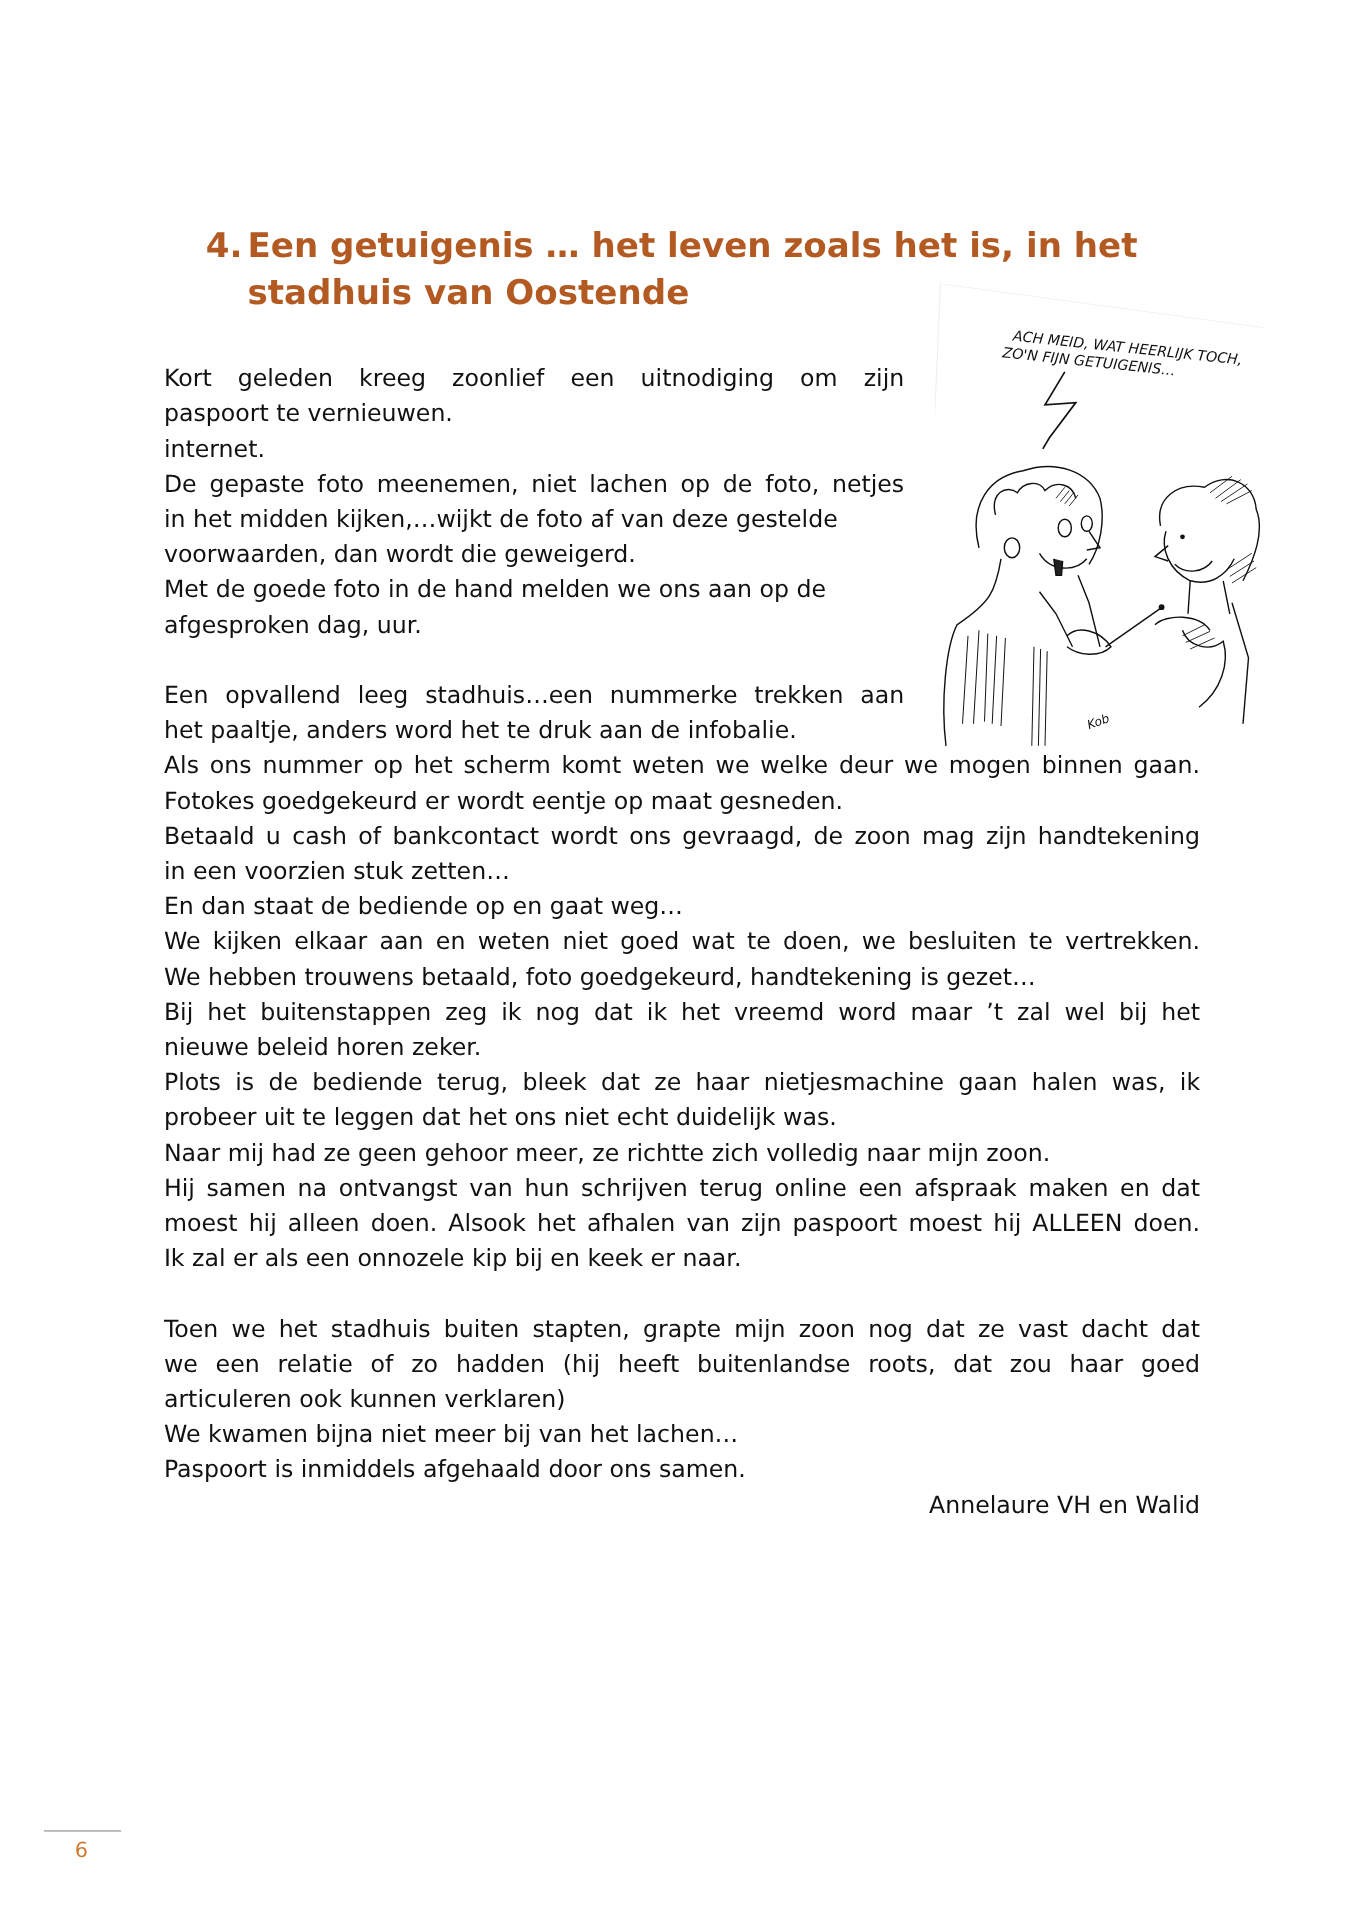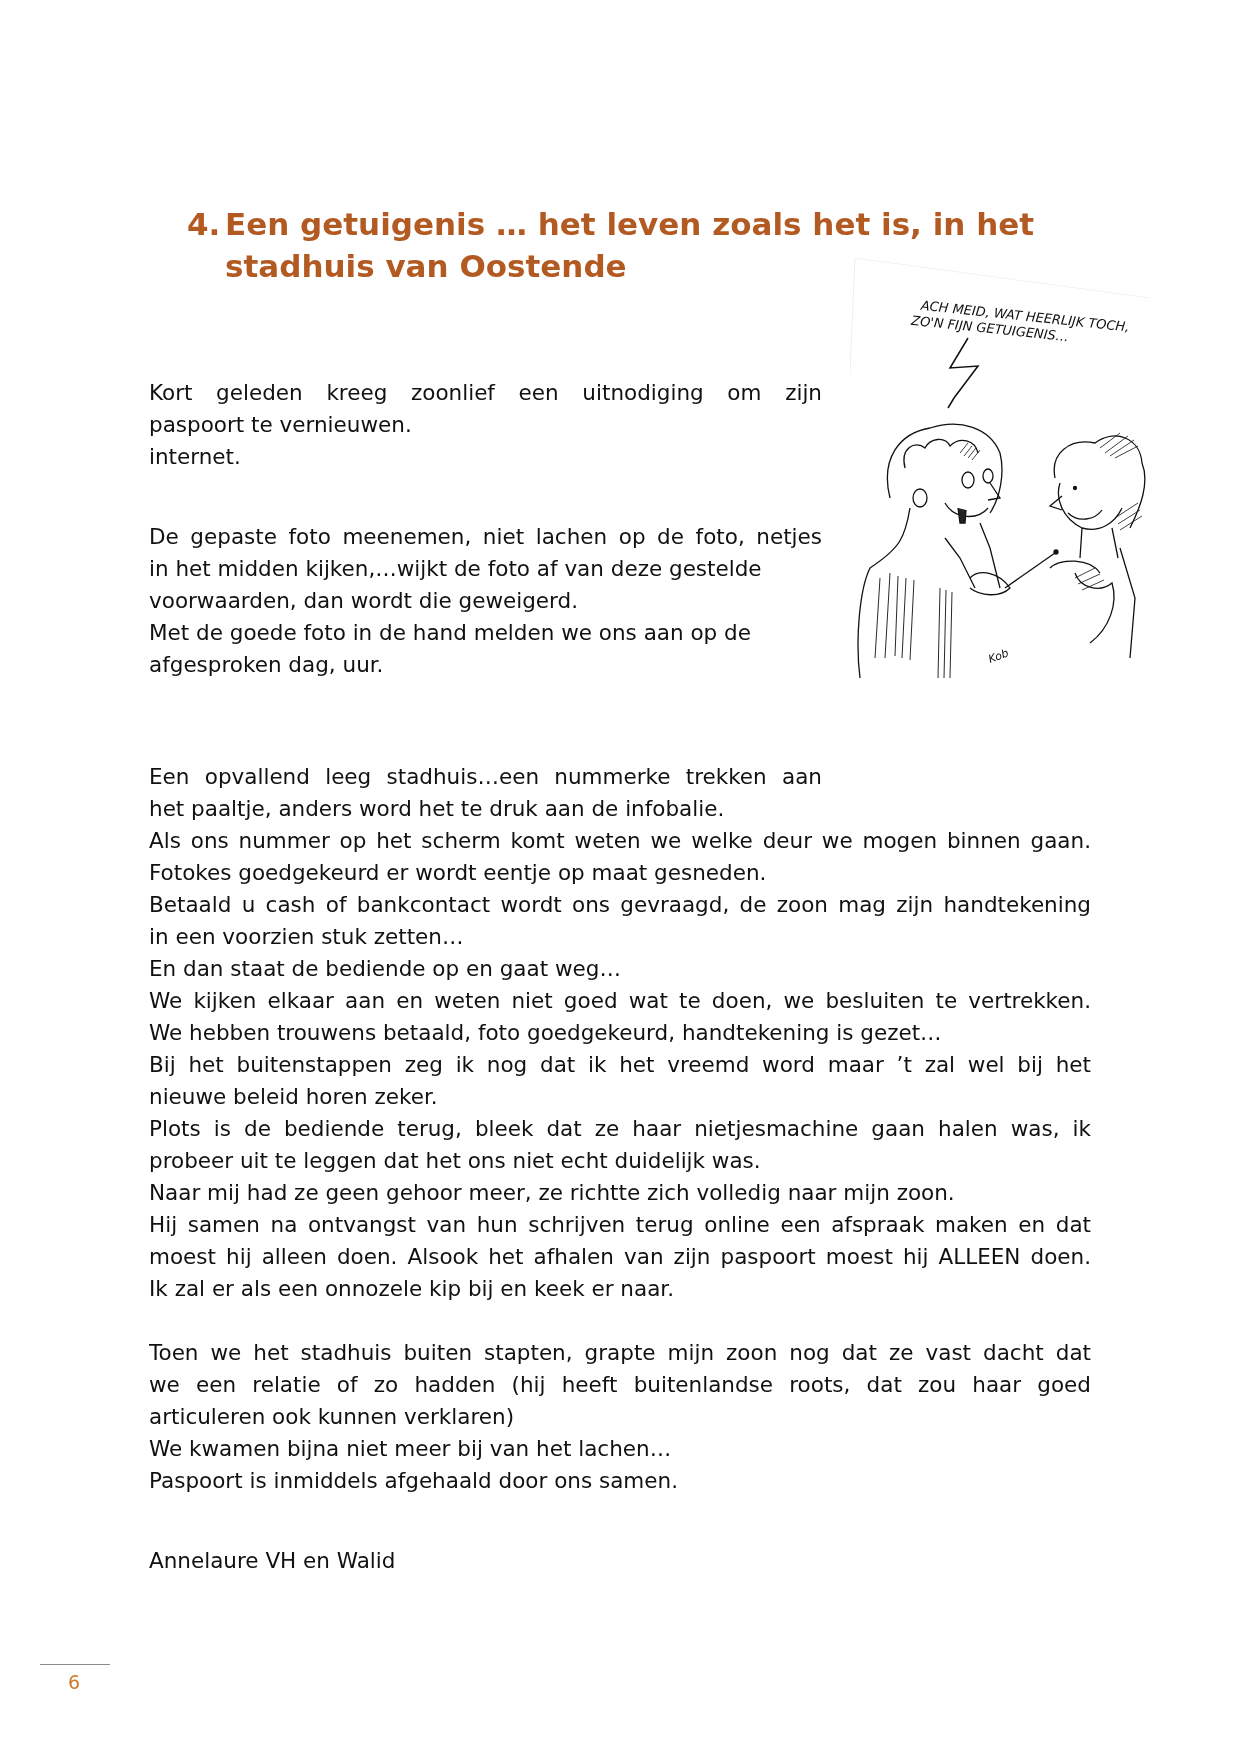--- a/index.html
+++ b/index.html
@@ -9,23 +9,23 @@
     position: absolute; left: 187px; top: 203px; width: 920px;
     font-family: "DejaVu Sans", sans-serif; font-weight: bold; font-size: 31px;
     color: #b35a22; line-height: 42px; margin: 0;
   }
   .heading .num { position: absolute; left: 0; top: 0; }
   .heading .t { display: block; padding-left: 38px; }
   .body { position: absolute; left: 149px; top: 329px; width: 942px;
     font-family: "DejaVu Sans", sans-serif; font-size: 21.5px; color: #111; }
   .line { height: 32px; line-height: 32px; white-space: nowrap; }
   .line.j { text-align: justify; text-align-last: justify; white-space: normal; overflow: hidden; }
-  .line.short { width: 673px; margin-top: 48px; }
+  .line.short { width: 673px; }
   .line.full { width: 942px; }
-  .line.right { text-align: left; width: 942px; margin-top: 48px; }
+  .line.right { text-align: right; width: 942px; }
   .line.blank { height: 32px; }
   .cartoon { position: absolute; left: 850px; top: 258px; width: 300px; height: 425px; }
   .footer-rule { position: absolute; left: 40px; top: 1664px; width: 70px; height: 0; border-top: 1.5px solid #8a8a8a; }
   .page-num { position: absolute; left: 68px; top: 1671px; font-family: "DejaVu Sans", sans-serif;
     font-size: 19px; color: #d07a2e; }
 </style>
 </head>
 <body>
 
 <div class="page">

